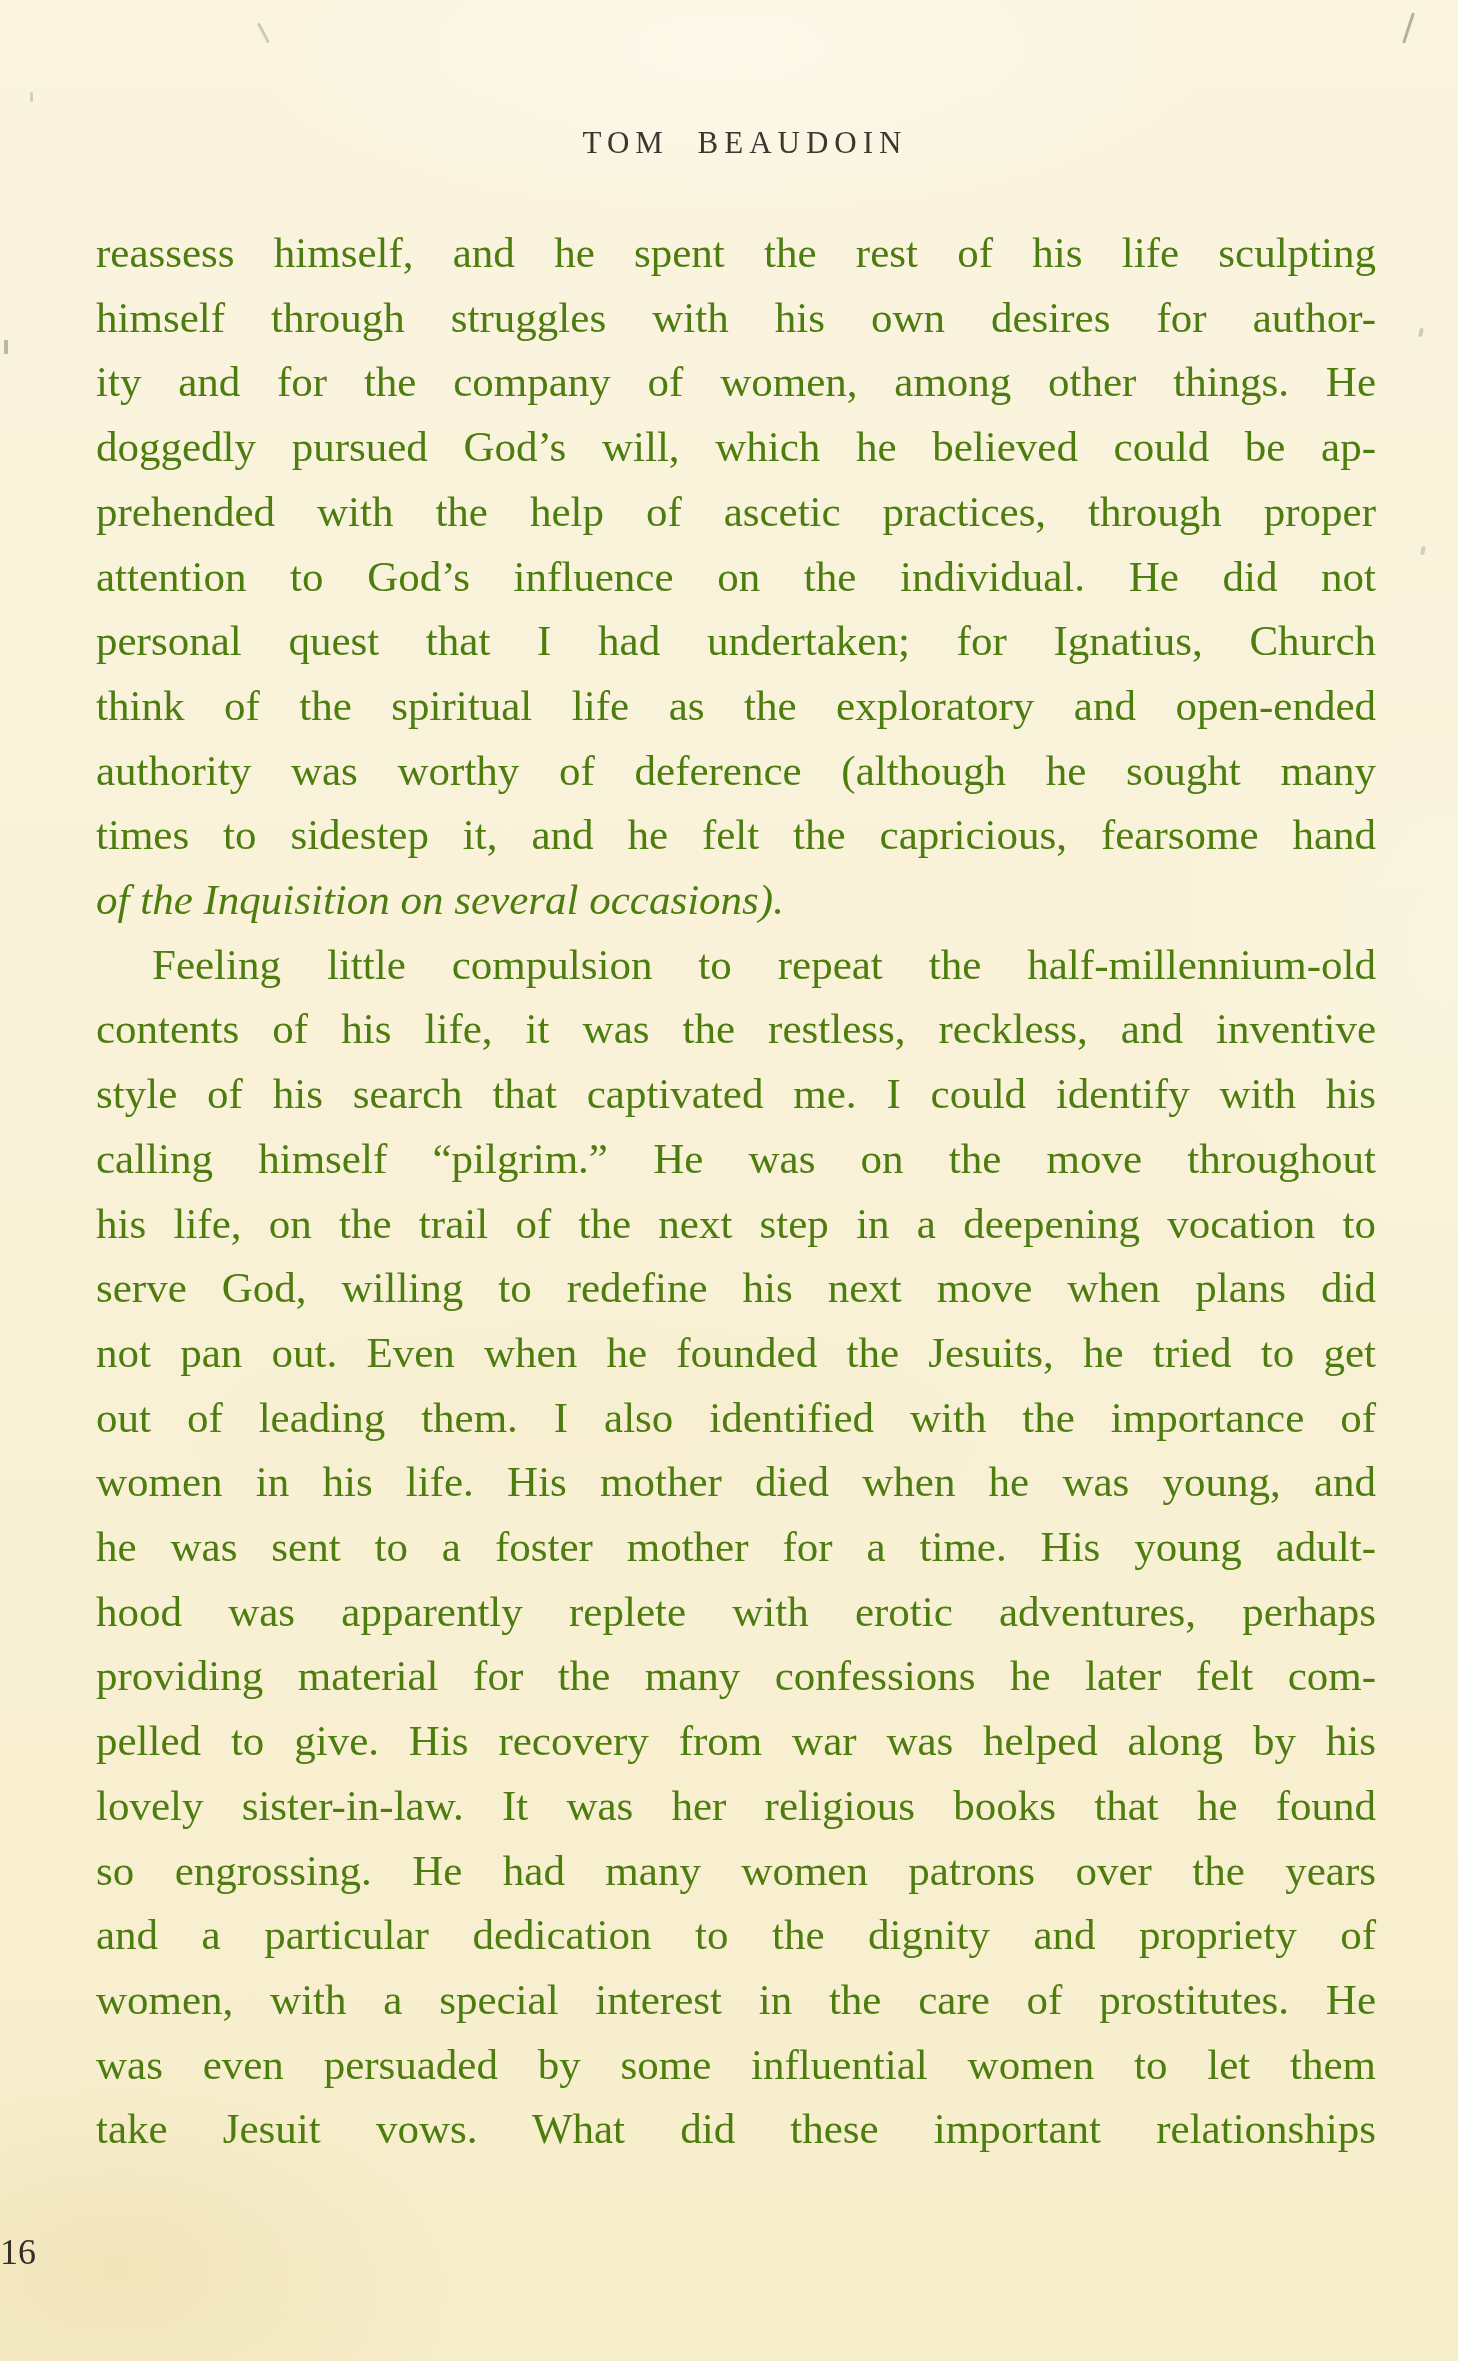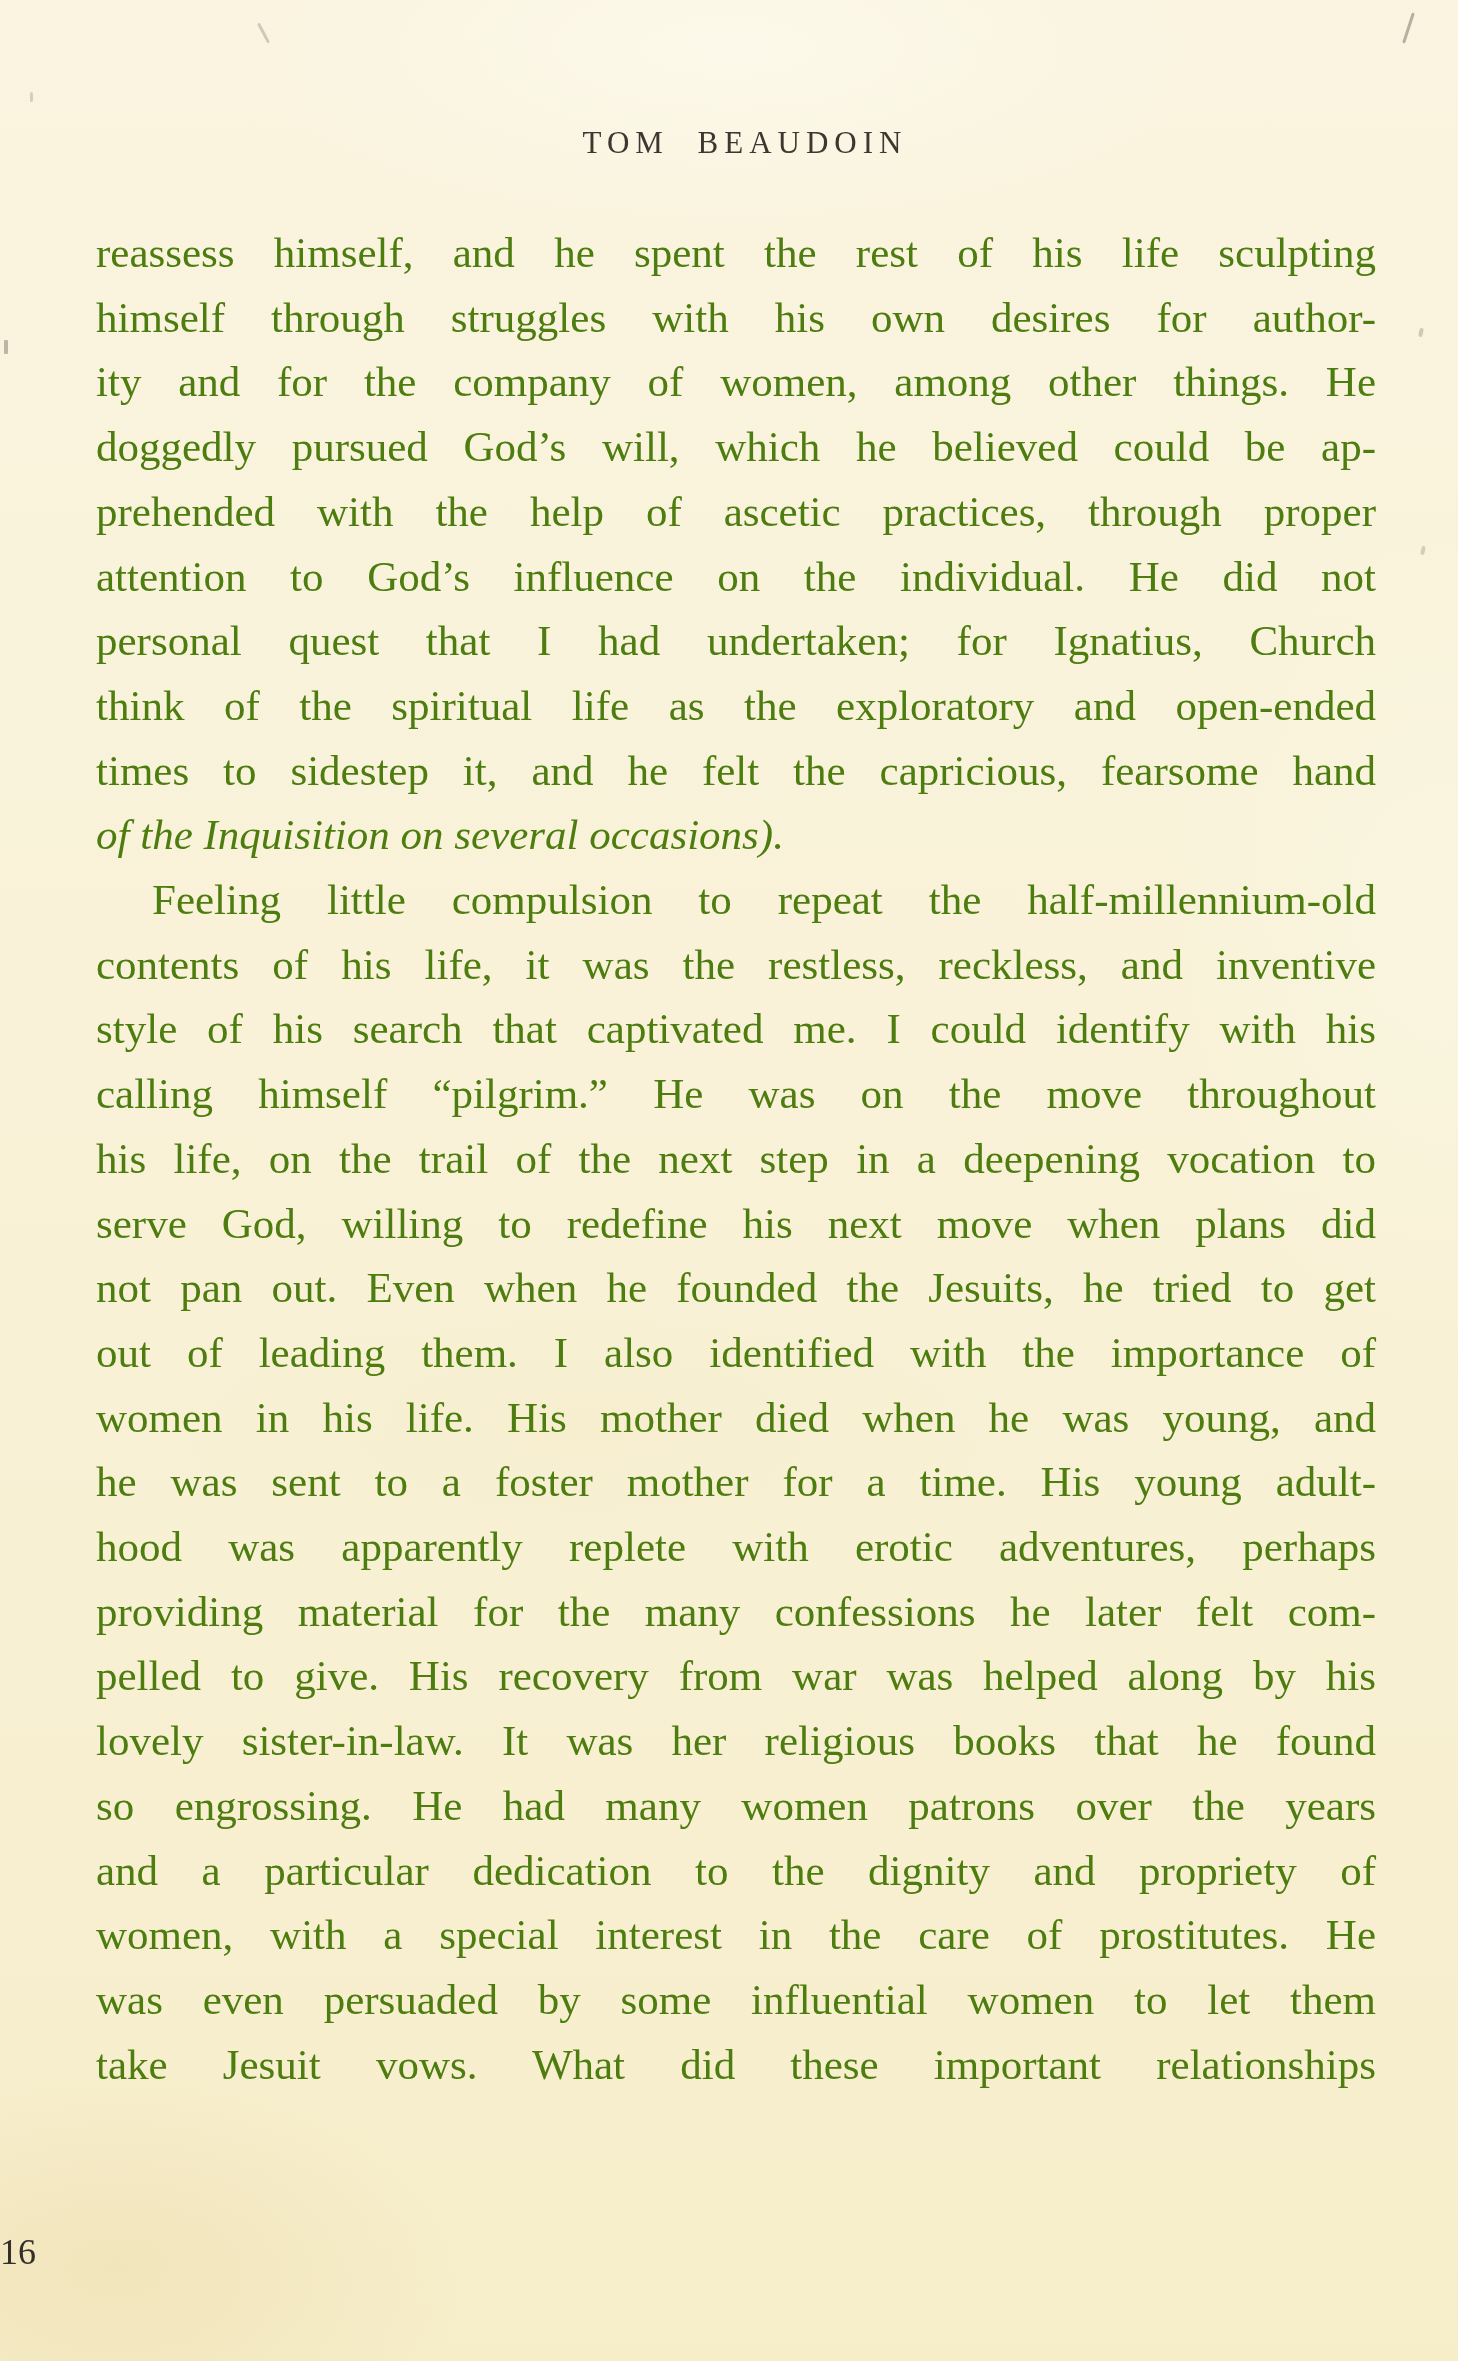--- a/index.html
+++ b/index.html
@@ -99,20 +99,21 @@
   <div class="text-block">
 
     <div class="line">reassess himself, and he spent the rest of his life sculpting</div>
     <div class="line">himself through struggles with his own desires for author-</div>
     <div class="line">ity and for the company of women, among other things. He</div>
     <div class="line">doggedly pursued God’s will, which he believed could be ap-</div>
     <div class="line">prehended with the help of ascetic practices, through proper</div>
     <div class="line">attention to God’s influence on the individual. He did not</div>
     <div class="line">personal quest that I had undertaken; for Ignatius, Church</div>
     <div class="line">think of the spiritual life as the exploratory and open-ended</div>
+    <div class="line">authority was worthy of deference (although he sought many</div>
     <div class="line">times to sidestep it, and he felt the capricious, fearsome hand</div>
     <div class="line pend">of the Inquisition on several occasions).</div>
 
     <div class="line indent">Feeling little compulsion to repeat the half-millennium-old</div>
     <div class="line">contents of his life, it was the restless, reckless, and inventive</div>
     <div class="line">style of his search that captivated me. I could identify with his</div>
     <div class="line">calling himself “pilgrim.” He was on the move throughout</div>
     <div class="line">his life, on the trail of the next step in a deepening vocation to</div>
     <div class="line">serve God, willing to redefine his next move when plans did</div>
     <div class="line">not pan out. Even when he founded the Jesuits, he tried to get</div>

